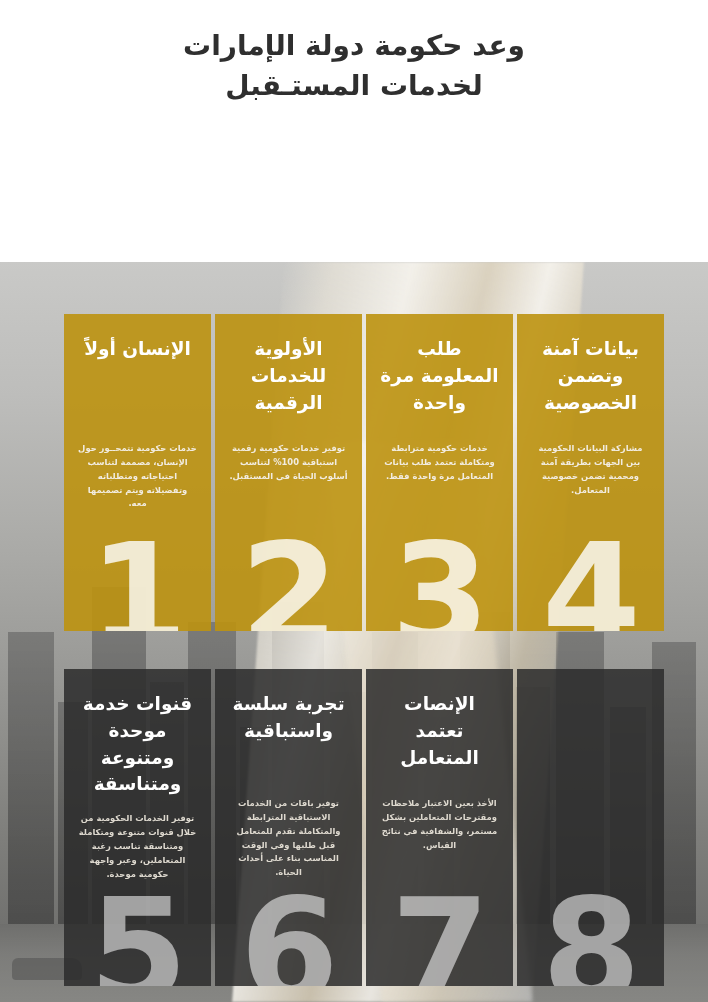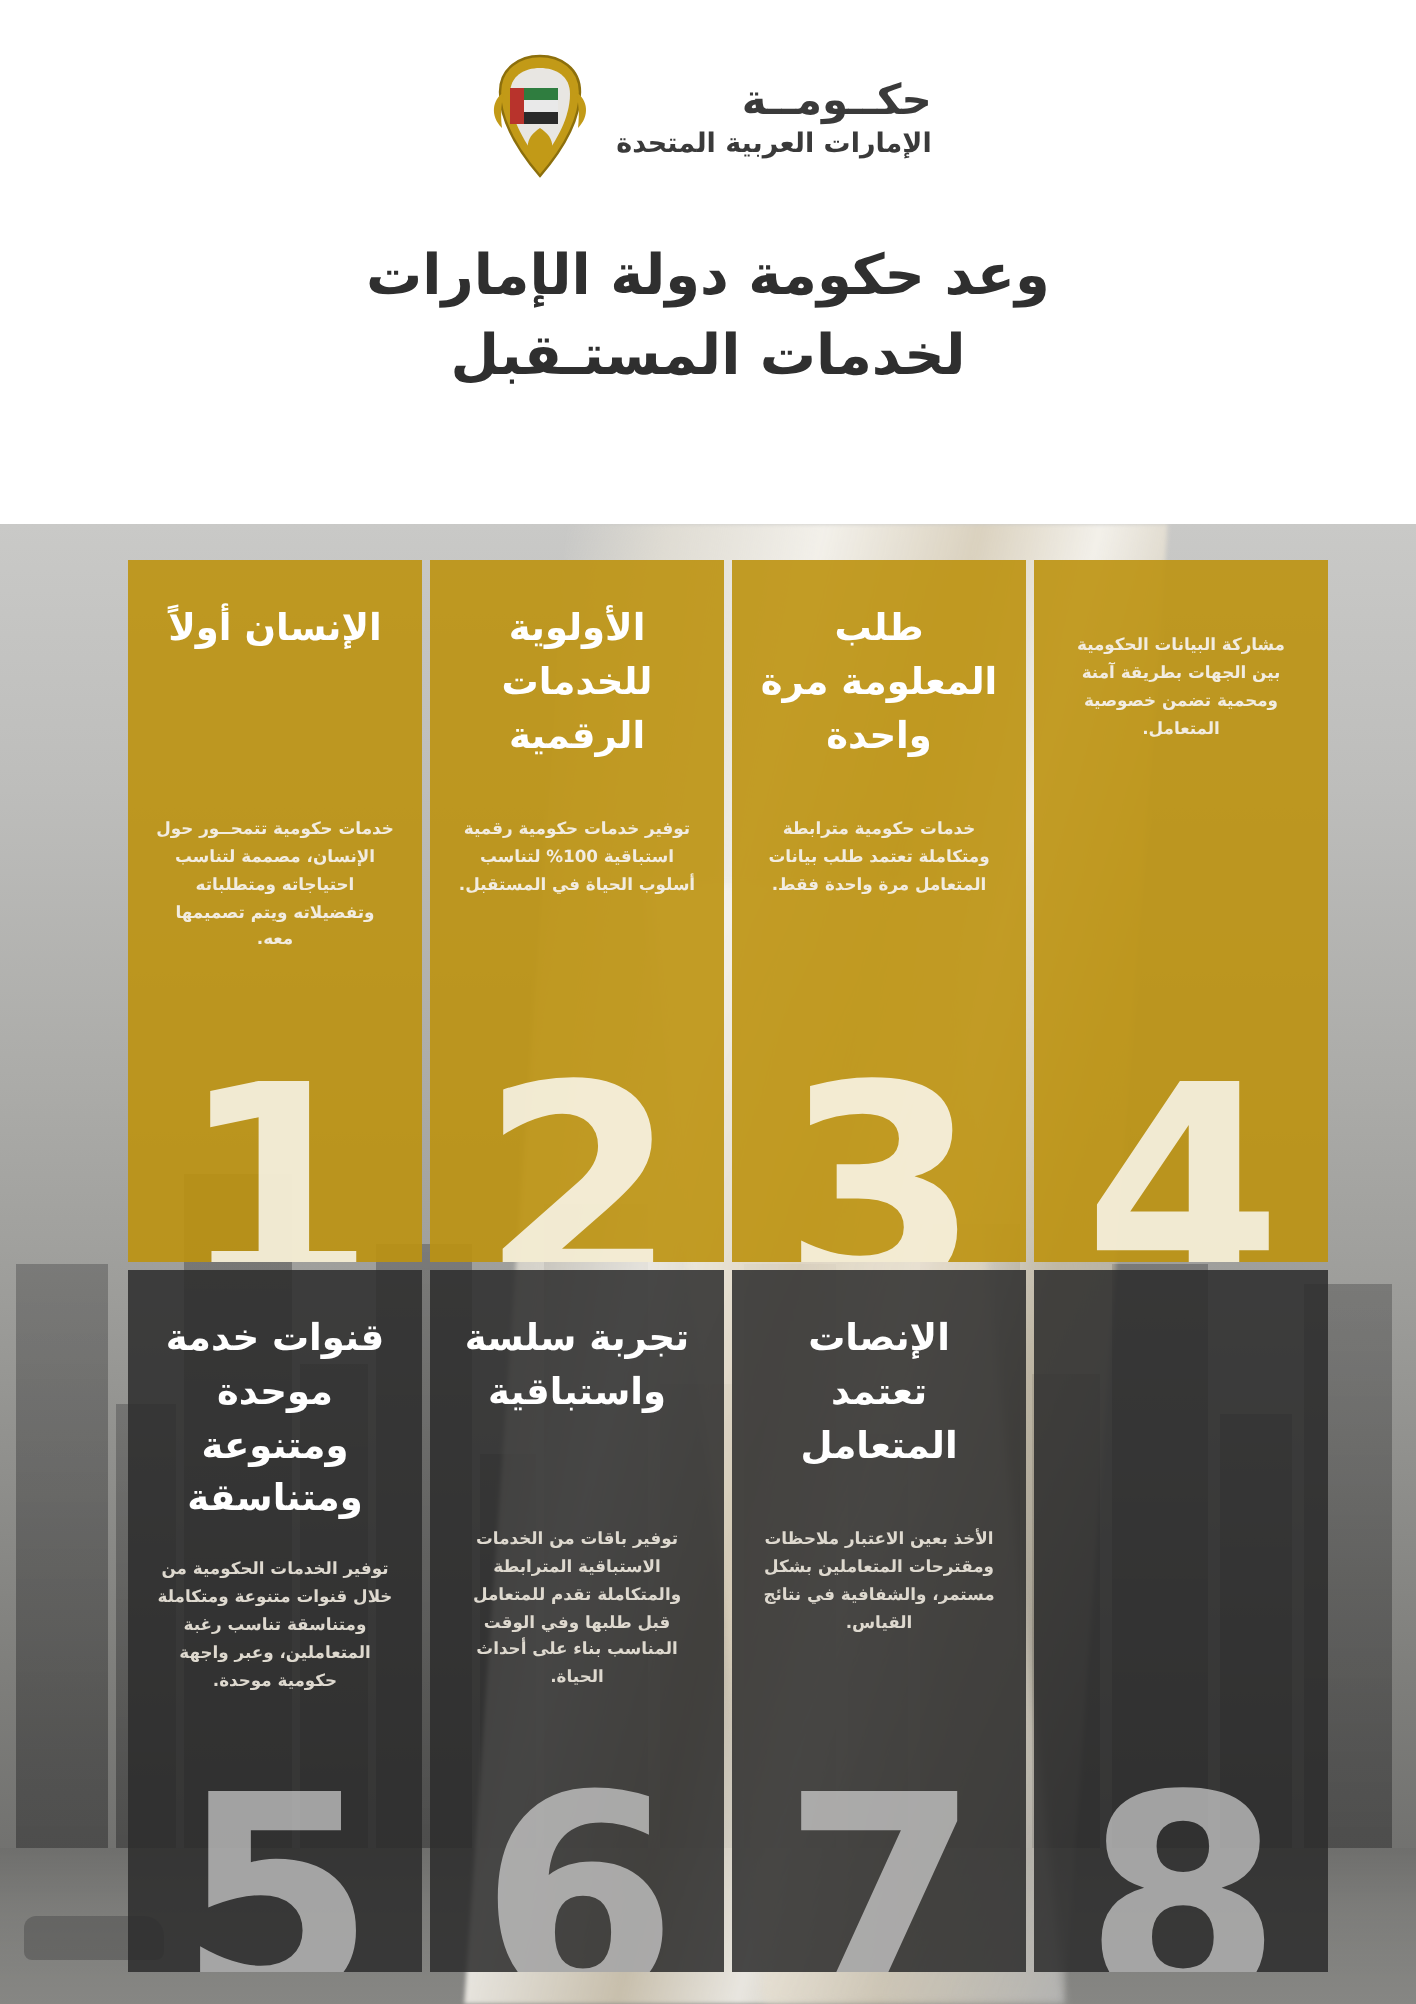--- a/index.html
+++ b/index.html
@@ -174,20 +174,21 @@
     direction: rtl;
   }
 
   .card {
     position: relative;
     overflow: hidden;
     padding: 22px 14px 10px 14px;
     background: rgba(188,146,15,0.90);
     display: flex;
     flex-direction: column;
+    margin-top: 34px;
   }
   .card.dark {
     background: rgba(44,44,44,0.86);
     align-items: flex-end;
   }
 
   .card-title {
     font-size: 18.5px;
     font-weight: bold;
     color: #ffffff;
@@ -224,40 +225,20 @@
     color: rgba(255,255,255,0.55);
   }
 </style>
 </head>
 <body>
 
 <div id="poster">
 
   <div class="header">
 
-    <div class="emblem-row">
-      <div class="emblem">
-        <svg viewBox="0 0 56 66" width="56" height="66" aria-hidden="true">
-
-          <path d="M28 2 C18 2 8 8 8 20 C8 34 16 48 28 62 C40 48 48 34 48 20 C48 8 38 2 28 2 Z" fill="#c29a17" stroke="#8c6f0c" stroke-width="1.2"></path>
-          <path d="M28 8 C20 8 13 12 13 21 C13 32 19 44 28 55 C37 44 43 32 43 21 C43 12 36 8 28 8 Z" fill="#e8e6e2"></path>
-          <rect x="19" y="18" width="18" height="6" fill="#2f7d3f"></rect>
-          <rect x="19" y="24" width="18" height="6" fill="#e9e9e9"></rect>
-          <rect x="19" y="30" width="18" height="6" fill="#2a2a2a"></rect>
-          <rect x="13" y="18" width="7" height="18" fill="#b8332c"></rect>
-          <path d="M28 38 C22 42 18 48 28 58 C38 48 34 42 28 38 Z" fill="#c29a17"></path>
-          <path d="M10 20 C4 24 3 32 9 38 C8 30 9 24 10 20 Z" fill="#c29a17"></path>
-          <path d="M46 20 C52 24 53 32 47 38 C48 30 47 24 46 20 Z" fill="#c29a17"></path>
-        </svg>
-      </div>
-      <div class="gov-wordmark">
-        <div class="line1">حكــومــة</div>
-        <div class="line2">الإمارات العربية المتحدة</div>
-      </div>
-    </div>
 
     <div class="title-block">
       <div class="t-line">وعد حكومة دولة الإمارات</div>
       <div class="t-line">لخدمات المستـقبل</div>
     </div>
   </div>
 
   <div class="photo-band">
     <div class="bg-sky"></div>
 
@@ -281,20 +262,21 @@
       <div class="road-car"></div>
     </div>
 
     <div class="flag-cloth"></div>
     <div class="flag-cloth2"></div>
   </div>
 
   <div class="grid">
 
     <div class="card">
+      <div class="card-title">بيانات آمنة وتضمن الخصوصية</div>
       <div class="card-desc">مشاركة البيانات الحكومية بين الجهات بطريقة آمنة ومحمية تضمن خصوصية المتعامل.</div>
       <div class="card-num">4</div>
     </div>
 
     <div class="card">
       <div class="card-title">طلب المعلومة مرة واحدة</div>
       <div class="card-desc">خدمات حكومية مترابطة ومتكاملة تعتمد طلب بيانات المتعامل مرة واحدة فقط.</div>
       <div class="card-num">3</div>
     </div>
 

